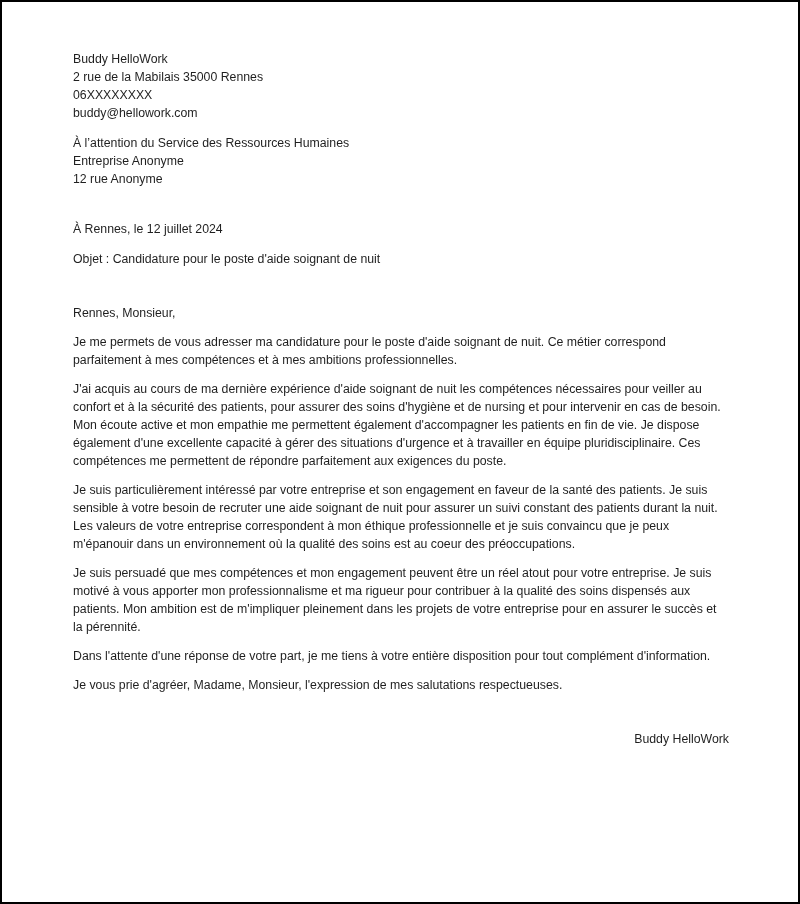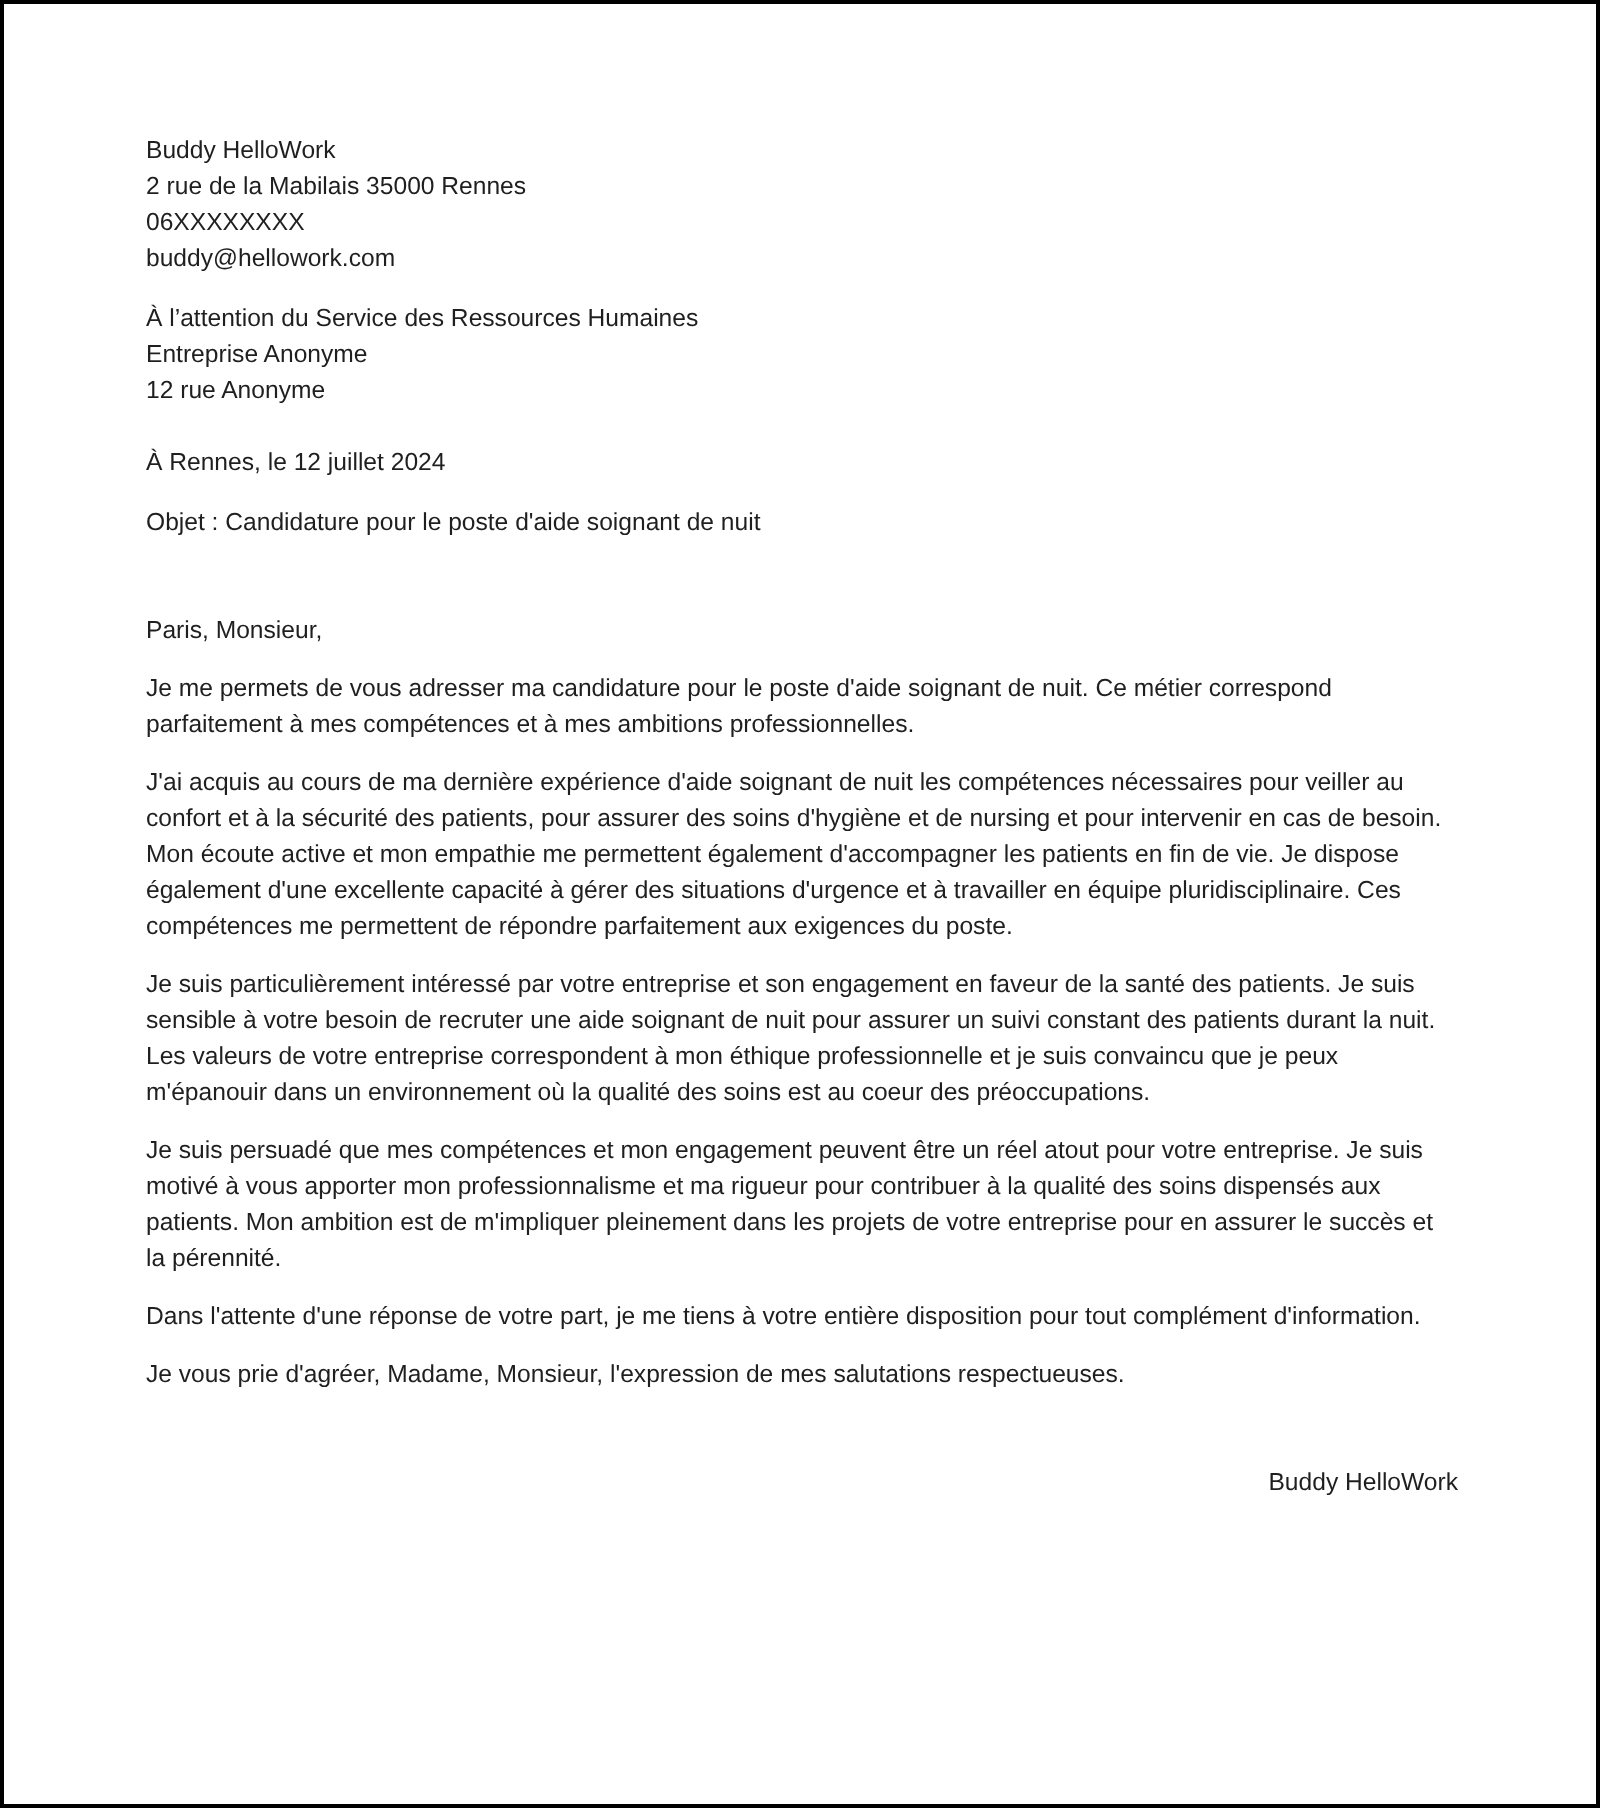--- a/index.html
+++ b/index.html
@@ -3,25 +3,25 @@
   <meta charset="utf-8">
   <style>
     html, body { margin: 0; padding: 0; background: #ffffff; }
     body {
       width: 800px; height: 904px; box-sizing: border-box;
       border: 2px solid #000; border-right-width: 2px; border-bottom-width: 2px;
       position: relative; overflow: hidden;
       font-family: "Liberation Sans", sans-serif;
       color: #1f1f1f; font-size: 12.3px; line-height: 18px;
     }
-    .page { position: absolute; left: 71px; top: 64px; width: 656px; }
+    .page { position: absolute; left: 71px; top: 48px; width: 656px; }
     .sender div { height: 18px; }
     .recipient { margin-top: 12px; }
     .recipient div { height: 18px; }
-    .date { margin-top: 18px; height: 18px; }
+    .date { margin-top: 32px; height: 18px; }
     .subject { margin-top: 12px; height: 18px; font-weight: normal; }
     .greeting { margin-top: 36px; height: 18px; }
     .para { margin-top: 11px; }
     .para.first { }
     .signature { margin-top: 36px; text-align: right; height: 18px; }
   </style>
 </head>
 <body>
 
 <div class="page">
@@ -34,21 +34,21 @@
 
   <div class="recipient">
     <div>À l’attention du Service des Ressources Humaines</div>
     <div>Entreprise Anonyme</div>
     <div>12 rue Anonyme</div>
   </div>
 
   <div class="date">À Rennes, le 12 juillet 2024</div>
   <div class="subject">Objet : Candidature pour le poste d'aide soignant de nuit</div>
 
-  <div class="greeting">Paris, Monsieur,</div>
+  <div class="greeting">Rennes, Monsieur,</div>
 
   <div class="para first">Je me permets de vous adresser ma candidature pour le poste d'aide soignant de nuit. Ce métier correspond parfaitement à mes compétences et à mes ambitions professionnelles.</div>
   <div class="para">J'ai acquis au cours de ma dernière expérience d'aide soignant de nuit les compétences nécessaires pour veiller au confort et à la sécurité des patients, pour assurer des soins d'hygiène et de nursing et pour intervenir en cas de besoin. Mon écoute active et mon empathie me permettent également d'accompagner les patients en fin de vie. Je dispose également d'une excellente capacité à gérer des situations d'urgence et à travailler en équipe pluridisciplinaire. Ces compétences me permettent de répondre parfaitement aux exigences du poste.</div>
   <div class="para">Je suis particulièrement intéressé par votre entreprise et son engagement en faveur de la santé des patients. Je suis sensible à votre besoin de recruter une aide soignant de nuit pour assurer un suivi constant des patients durant la nuit. Les valeurs de votre entreprise correspondent à mon éthique professionnelle et je suis convaincu que je peux m'épanouir dans un environnement où la qualité des soins est au coeur des préoccupations.</div>
   <div class="para">Je suis persuadé que mes compétences et mon engagement peuvent être un réel atout pour votre entreprise. Je suis motivé à vous apporter mon professionnalisme et ma rigueur pour contribuer à la qualité des soins dispensés aux patients. Mon ambition est de m'impliquer pleinement dans les projets de votre entreprise pour en assurer le succès et la pérennité.</div>
   <div class="para">Dans l'attente d'une réponse de votre part, je me tiens à votre entière disposition pour tout complément d'information.</div>
   <div class="para">Je vous prie d'agréer, Madame, Monsieur, l'expression de mes salutations respectueuses.</div>
 
   <div class="signature">Buddy HelloWork</div>
 </div>

